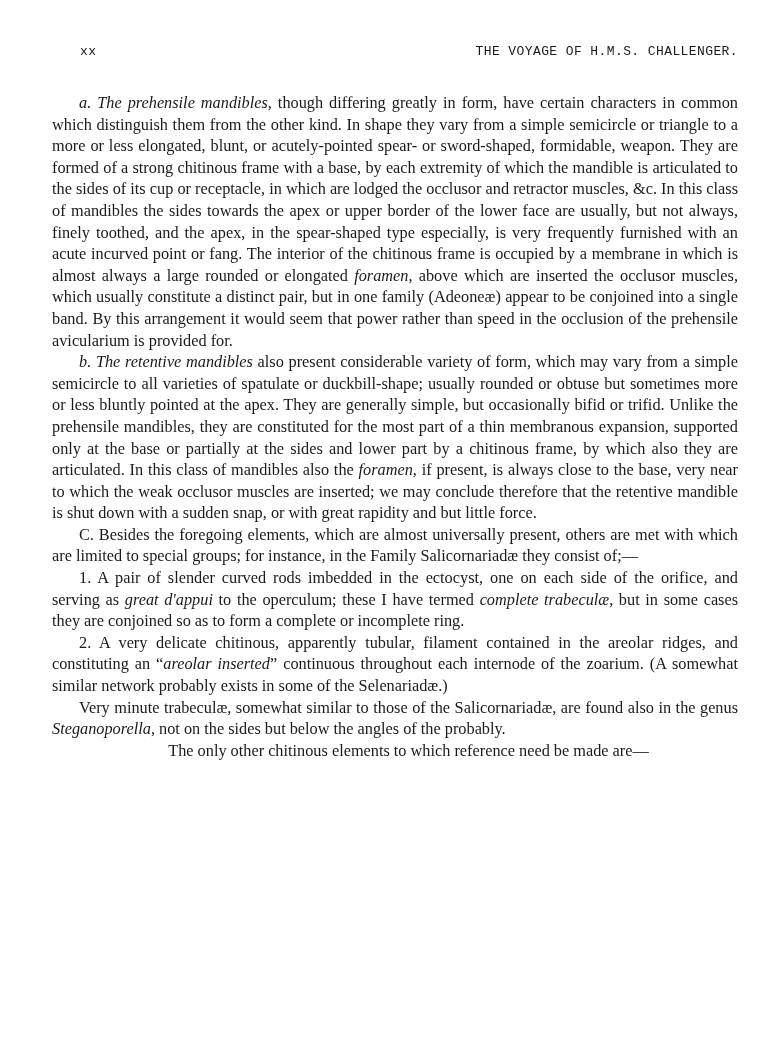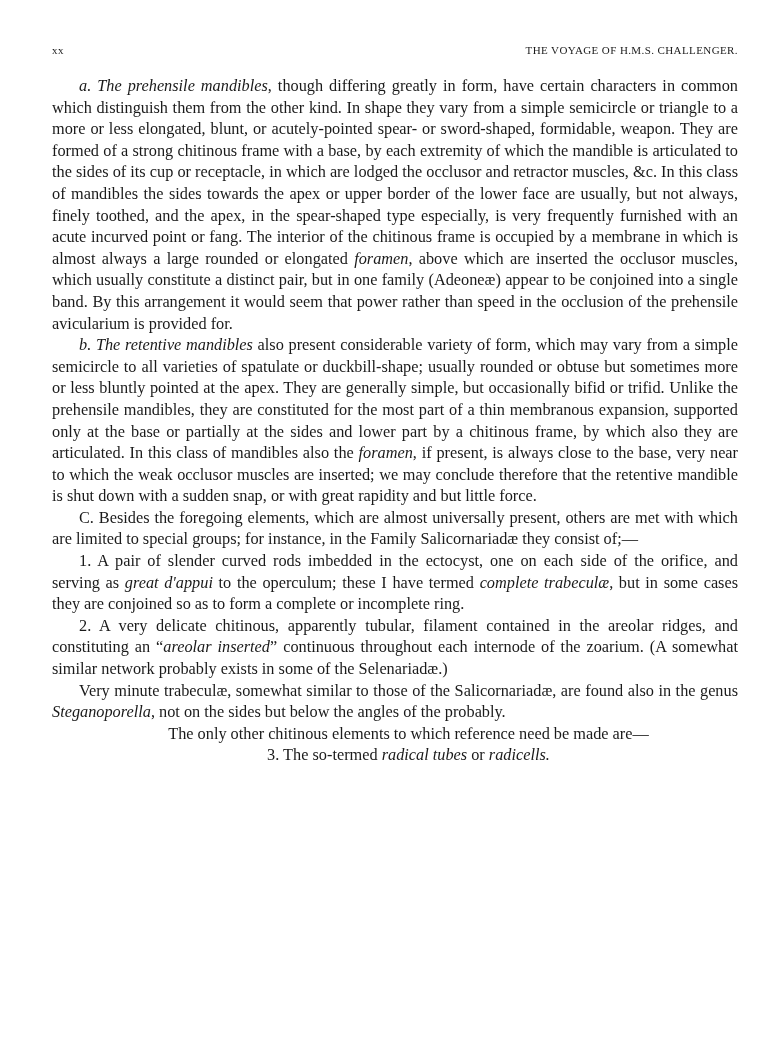--- a/index.html
+++ b/index.html
@@ -17,39 +17,40 @@
   }
   .page {
     position: absolute;
     left: 52px;
     top: 44px;
     width: 686px;
   }
   .running-head {
     position: relative;
     height: 22px;
-    font-family: Liberation Serif, serif;
-    font-size: 11px;
+    font-family: Liberation Mono, monospace;
+    font-size: 13px;
     letter-spacing: 0.4px;
+    margin-left: 28px;
   }
   .running-head .folio {
     position: absolute;
     left: 0;
     top: 0;
   }
   .running-head .title {
     position: absolute;
     left: 0;
     right: 0;
     top: 0;
     text-align: right;
     padding-left: 10px;
   }
   .body-text {
-    margin-top: 9px;
+    margin-top: 26px;
     font-family: "Liberation Serif", serif;
     font-size: 16.3px;
     line-height: 21.6px;
     text-align: justify;
   }
   .body-text p {
     margin: 0;
     text-indent: 27px;
   }
   .body-text p.noindent-item {
@@ -70,15 +71,14 @@
   </div>
 
   <div class="body-text" id="body-text">
       <p><em>a. </em><em>The prehensile mandibles</em><span>, though differing greatly in form, have certain characters in common which distinguish them from the other kind.  In shape they vary from a simple semicircle or triangle to a more or less elongated, blunt, or acutely-pointed spear- or sword-shaped, formidable, weapon.  They are formed of a strong chitinous frame with a base, by each extremity of which the mandible is articulated to the sides of its cup or receptacle, in which are lodged the occlusor and retractor muscles, &amp;c.  In this class of mandibles the sides towards the apex or upper border of the lower face are usually, but not always, finely toothed, and the apex, in the spear-shaped type especially, is very frequently furnished with an acute incurved point or fang.  The interior of the chitinous frame is occupied by a membrane in which is almost always a large rounded or elongated </span><em>foramen</em><span>, above which are inserted the occlusor muscles, which usually constitute a distinct pair, but in one family (Adeoneæ) appear to be conjoined into a single band.  By this arrangement it would seem that power rather than speed in the occlusion of the prehensile avicularium is provided for.</span></p>
       <p><em>b. </em><em>The retentive mandibles</em><span> also present considerable variety of form, which may vary from a simple semicircle to all varieties of spatulate or duckbill-shape; usually rounded or obtuse but sometimes more or less bluntly pointed at the apex.  They are generally simple, but occasionally bifid or trifid.  Unlike the prehensile mandibles, they are constituted for the most part of a thin membranous expansion, supported only at the base or partially at the sides and lower part by a chitinous frame, by which also they are articulated.  In this class of mandibles also the </span><em>foramen</em><span>, if present, is always close to the base, very near to which the weak occlusor muscles are inserted; we may conclude therefore that the retentive mandible is shut down with a sudden snap, or with great rapidity and but little force.</span></p>
       <p><span>C. Besides the foregoing elements, which are almost universally present, others are met with which are limited to special groups; for instance, in the Family Salicornariadæ they consist of;—</span></p>
       <p><span>1. A pair of slender curved rods imbedded in the ectocyst, one on each side of the orifice, and serving as </span><em>great d'appui</em><span> to the operculum; these I have termed </span><em>complete trabeculæ</em><span>, but in some cases they are conjoined so as to form a complete or incomplete ring.</span></p>
       <p><span>2. A very delicate chitinous, apparently tubular, filament contained in the areolar ridges, and constituting an “</span><em>areolar inserted</em><span>” continuous throughout each internode of the zoarium.  (A somewhat similar network probably exists in some of the Selenariadæ.)</span></p>
       <p><span>Very minute trabeculæ, somewhat similar to those of the Salicornariadæ, are found also in the genus </span><em>Steganoporella</em><span>, not on the sides but below the angles of the probably.</span></p>
       <p class="noindent-item"><span>The only other chitinous elements to which reference need be made are—</span></p>
-      <p class="noindent-item"><span>3. The so-termed </span><em>radical tubes</em><span> or </span><em>radicells.</em></p>
     </div>
 </div>
 
 </body></html>

